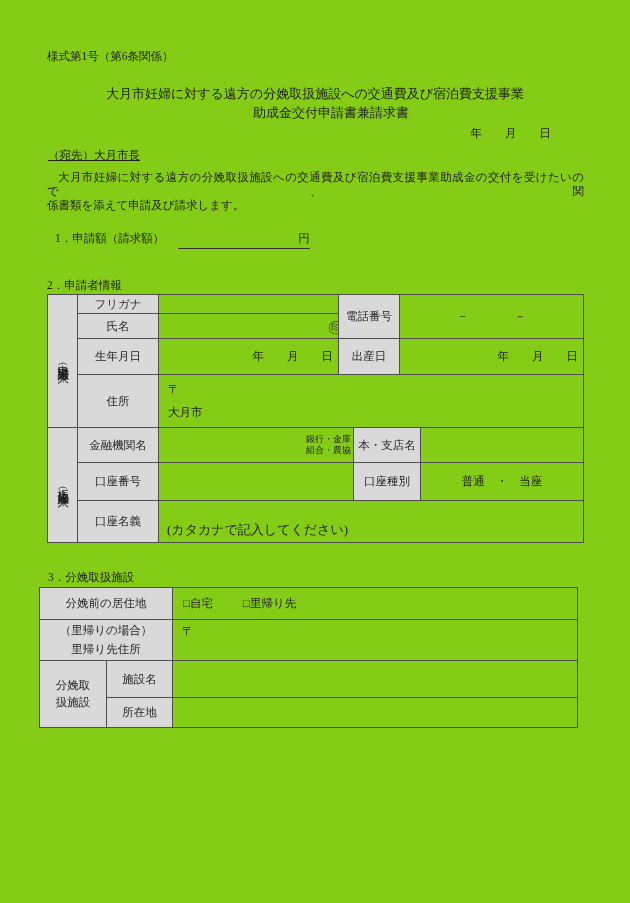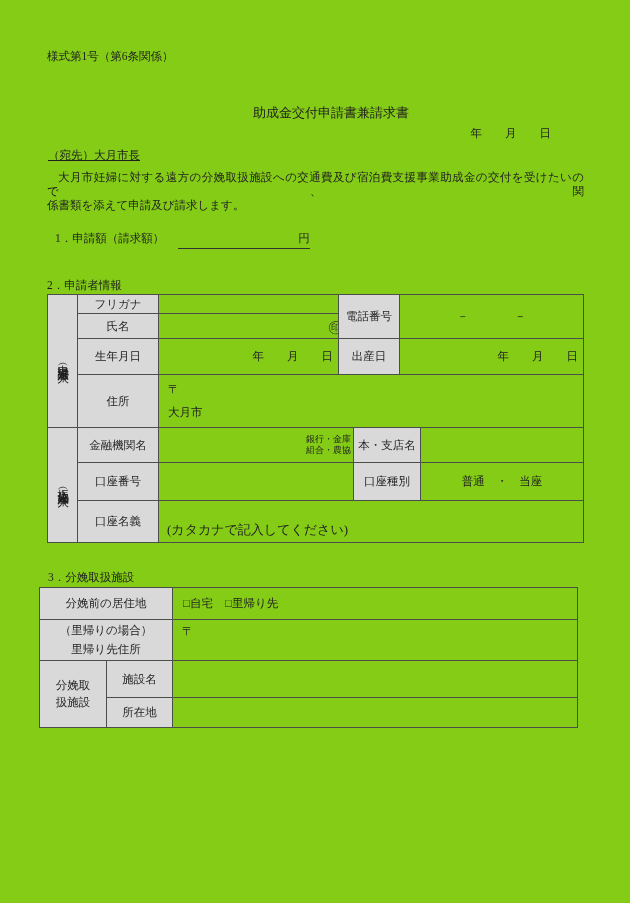--- a/index.html
+++ b/index.html
@@ -104,35 +104,36 @@
   }
   .note-cell { position: relative; }
   .kana-note {
     position: absolute;
     left: 8px;
     bottom: 3px;
     font-size: 13px;
     white-space: nowrap;
   }
   .residence-cell { padding-left: 10px !important; }
-  .residence-cell .opt2 { margin-left: 12px; text-align: center; }
+  .residence-cell .opt2 { margin-left: 30px; text-align: center; }
   .postal-cell {
     vertical-align: top !important;
     padding: 4px 0 0 9px !important;
   }
   .two-line { line-height: 19px; }
   .facility-group { line-height: 17px; padding: 12px !important; }
 </style>
 </head>
 <body>
 
 <div class="page">
 
   <div class="abs form-number">様式第1号（第6条関係）</div>
 
+  <div class="abs title-line1">大月市妊婦に対する遠方の分娩取扱施設への交通費及び宿泊費支援事業</div>
   <div class="abs title-line2">助成金交付申請書兼請求書</div>
 
   <div class="abs date-line">年　　月　　日</div>
 
   <div class="abs addressee">（宛先）大月市長</div>
 
   <div class="abs body-par">
     <div class="l1">大月市妊婦に対する遠方の分娩取扱施設への交通費及び宿泊費支援事業助成金の交付を受けたいので、関</div>
     <div class="l2">係書類を添えて申請及び請求します。</div>
   </div>

